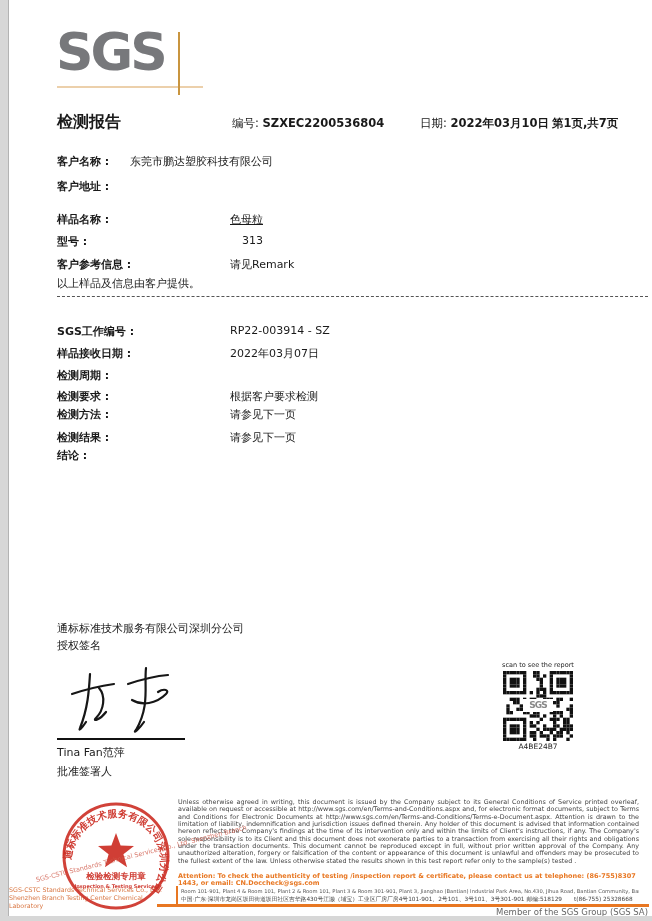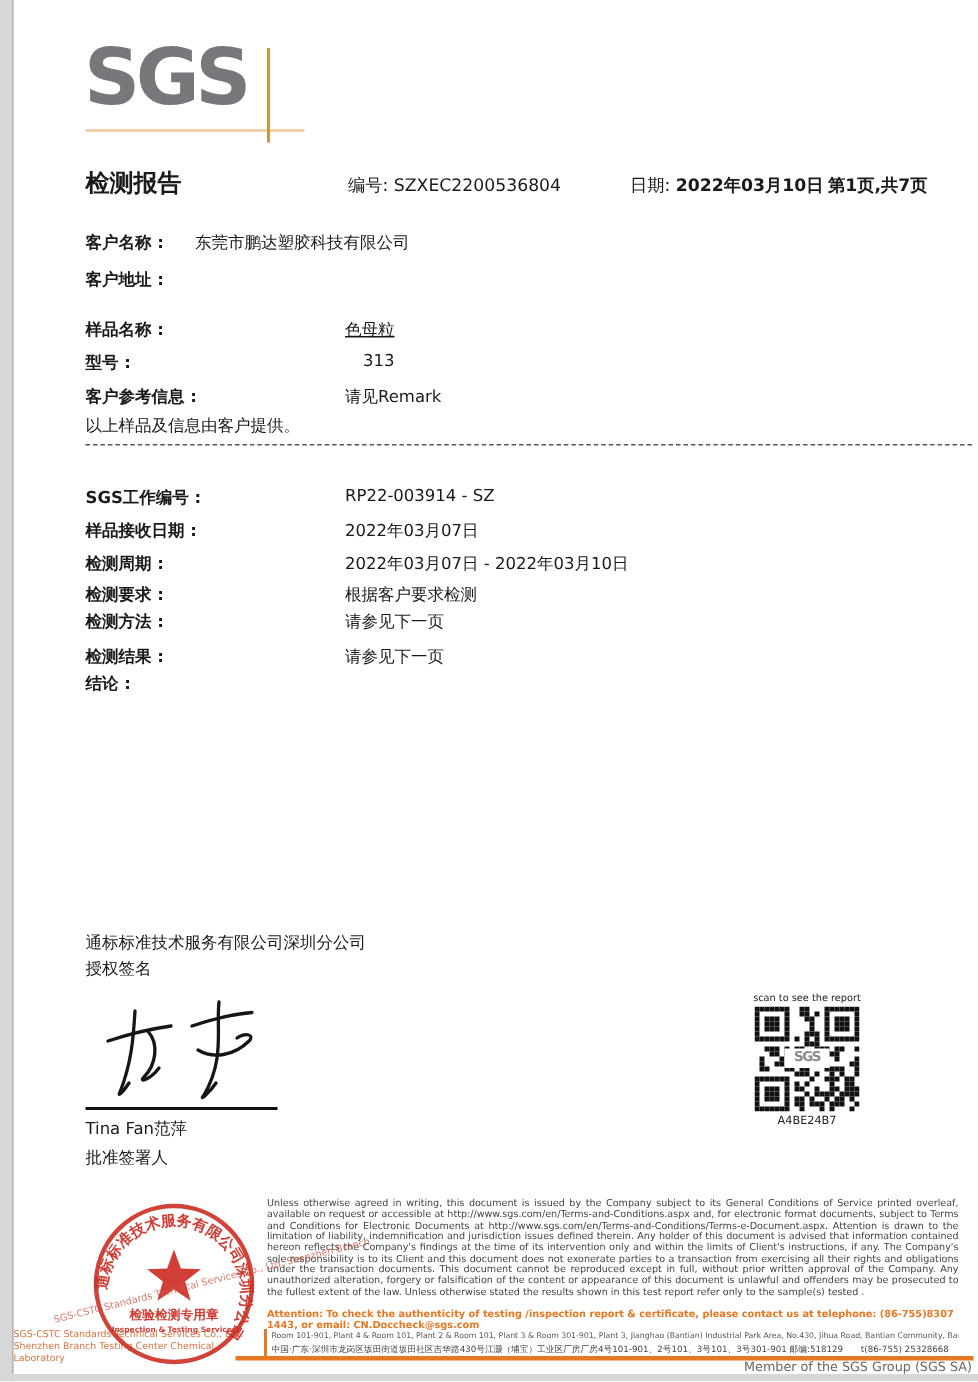--- a/index.html
+++ b/index.html
@@ -55,21 +55,21 @@
 
   <div class="abs edge-left"></div>
 
   <div class="abs logo-text">SGS</div>
   <div class="abs logo-hline"></div>
   <div class="abs logo-vline"></div>
 
   <div class="abs doc-title">检测报告</div>
   <div class="abs meta report-no">
     <b>编号:</b>
-    <span style="font-weight:normal;margin-top:36px;">SZXEC2200536804</span>
+    <span style="font-weight:bold;margin-top:36px;">SZXEC2200536804</span>
   </div>
   <div class="abs meta date">
     <b>日期:</b>
     <span style="font-weight:bold;">2022年03月10日</span>
   </div>
   <div class="abs meta pageno" style="font-weight:bold;">第1页,共7页</div>
 
   <div class="abs row" style="left:57px;top:154px;">
     <span class="lbl">客户名称 :</span>
   </div>
@@ -92,21 +92,20 @@
 
   <div class="abs dashed"></div>
 
   <div class="abs row lbl" style="left:57px;top:324px;">SGS工作编号 :</div>
   <div class="abs row" style="left:230px;top:324px;">RP22-003914 - SZ</div>
 
   <div class="abs row lbl" style="left:57px;top:346px;">样品接收日期 :</div>
   <div class="abs row" style="left:230px;top:346px;">2022年03月07日</div>
 
   <div class="abs row lbl" style="left:57px;top:368px;">检测周期 :</div>
-  <div class="abs row" style="left:230px;top:368px;">2022年03月07日 - 2022年03月10日</div>
 
   <div class="abs row lbl" style="left:57px;top:389px;">检测要求 :</div>
   <div class="abs row" style="left:230px;top:389px;">根据客户要求检测</div>
 
   <div class="abs row lbl" style="left:57px;top:407px;">检测方法 :</div>
   <div class="abs row" style="left:230px;top:407px;">请参见下一页</div>
 
   <div class="abs row lbl" style="left:57px;top:430px;">检测结果 :</div>
   <div class="abs row" style="left:230px;top:430px;">请参见下一页</div>
 

